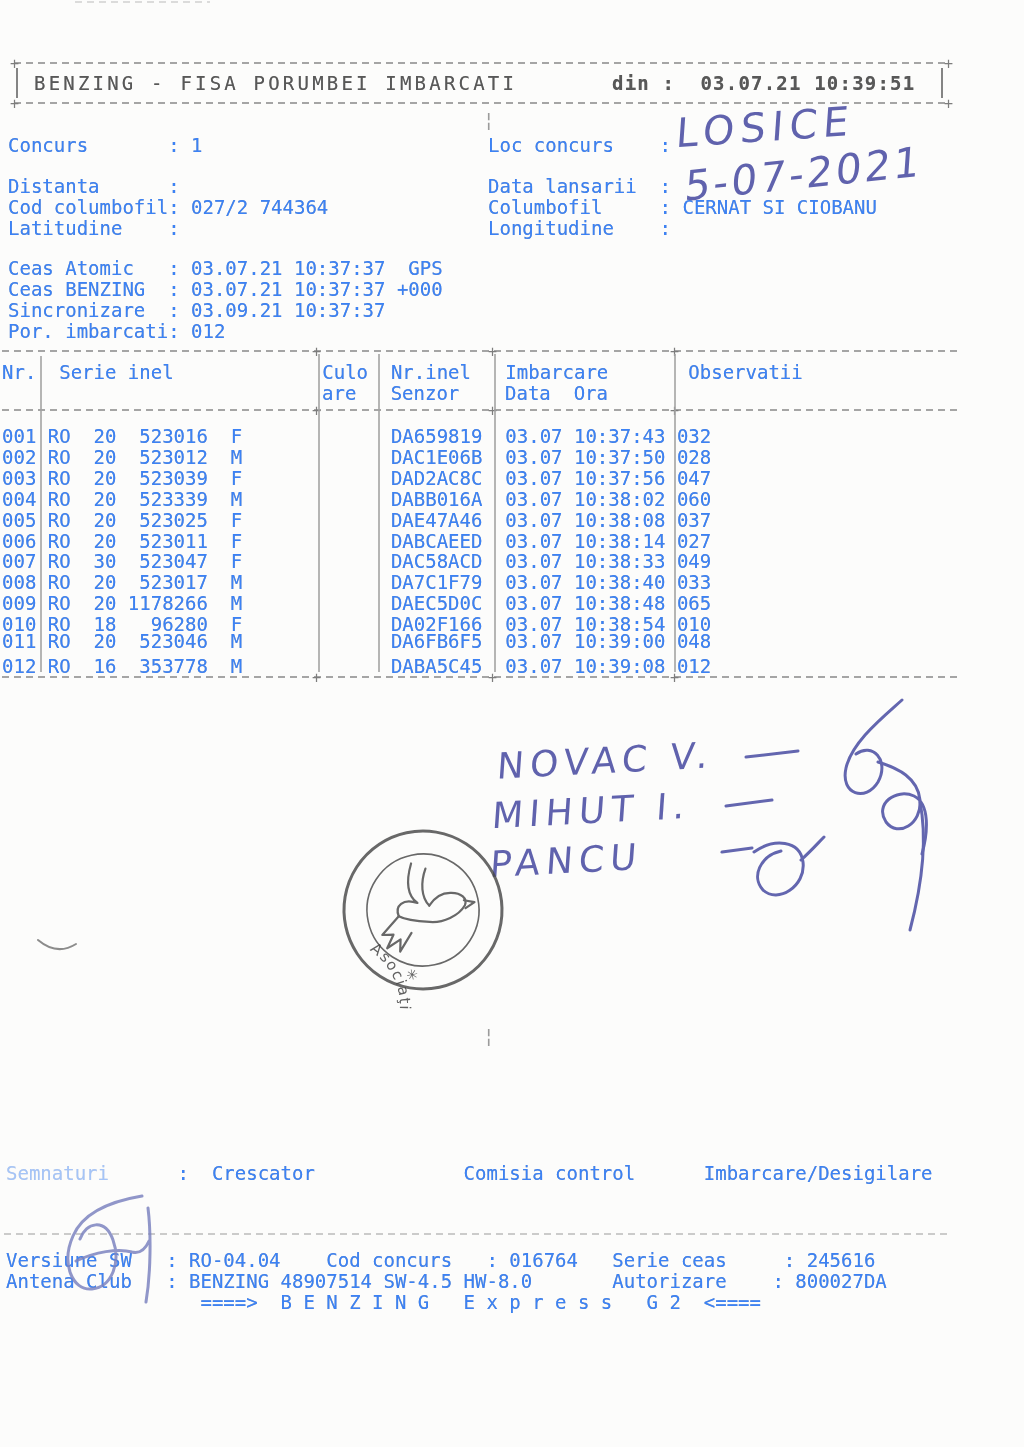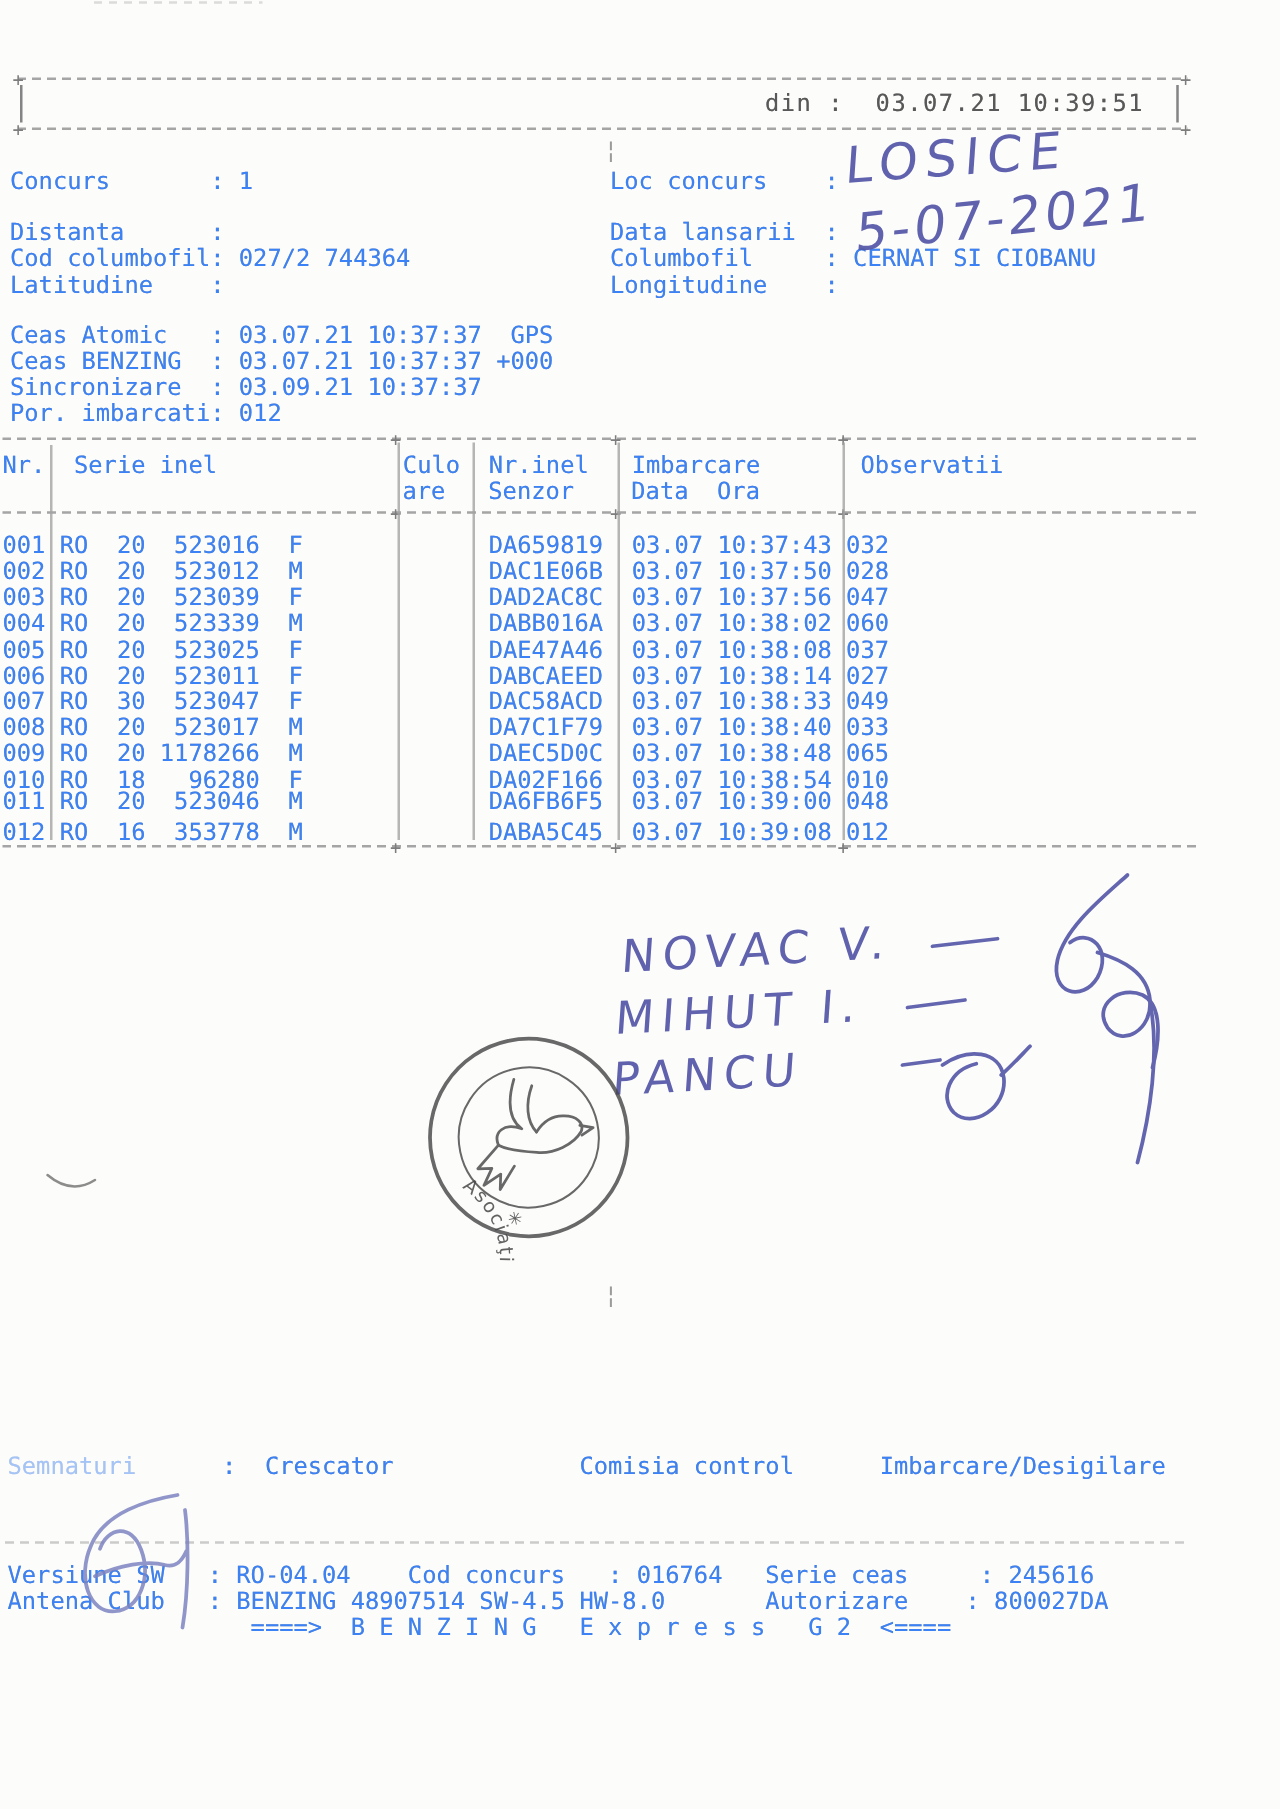--- a/index.html
+++ b/index.html
@@ -28,21 +28,22 @@
 <div class="page">
 
   <div class="hrule" style="left:14px;top:62px;width:936px;"></div>
   <div class="hrule" style="left:14px;top:102px;width:936px;"></div>
   <span class="plus" style="left:10px;top:55px;">+</span>
   <span class="plus" style="left:944px;top:55px;">+</span>
   <span class="plus" style="left:10px;top:95px;">+</span>
   <span class="plus" style="left:944px;top:95px;">+</span>
   <div class="vbar" style="left:16px;top:68px;"></div>
   <div class="vbar" style="left:941px;top:68px;"></div>
-  <div class="hdr-text hdr-din" style="left:612px;top:72px;">din :  03.07.21 10:39:51</div>
+  <div class="hdr-text" style="left:34px;top:72px;">BENZING - FISA PORUMBEI IMBARCATI</div>
+  <div class="hdr-text hdr-din" style="left:612px;top:72px;font-weight:bold;">din :  03.07.21 10:39:51</div>
 
   <div class="hrule" style="left:2px;top:350px;width:956px;"></div>
   <div class="hrule" style="left:2px;top:409px;width:956px;"></div>
   <div class="hrule" style="left:2px;top:676px;width:956px;"></div>
   <span class="plus" style="left:312px;top:343px;">+</span>
   <span class="plus" style="left:488px;top:343px;">+</span>
   <span class="plus" style="left:670px;top:343px;">+</span>
   <span class="plus" style="left:312px;top:402px;">+</span>
   <span class="plus" style="left:488px;top:402px;">+</span>
   <span class="plus" style="left:670px;top:402px;">+</span>

